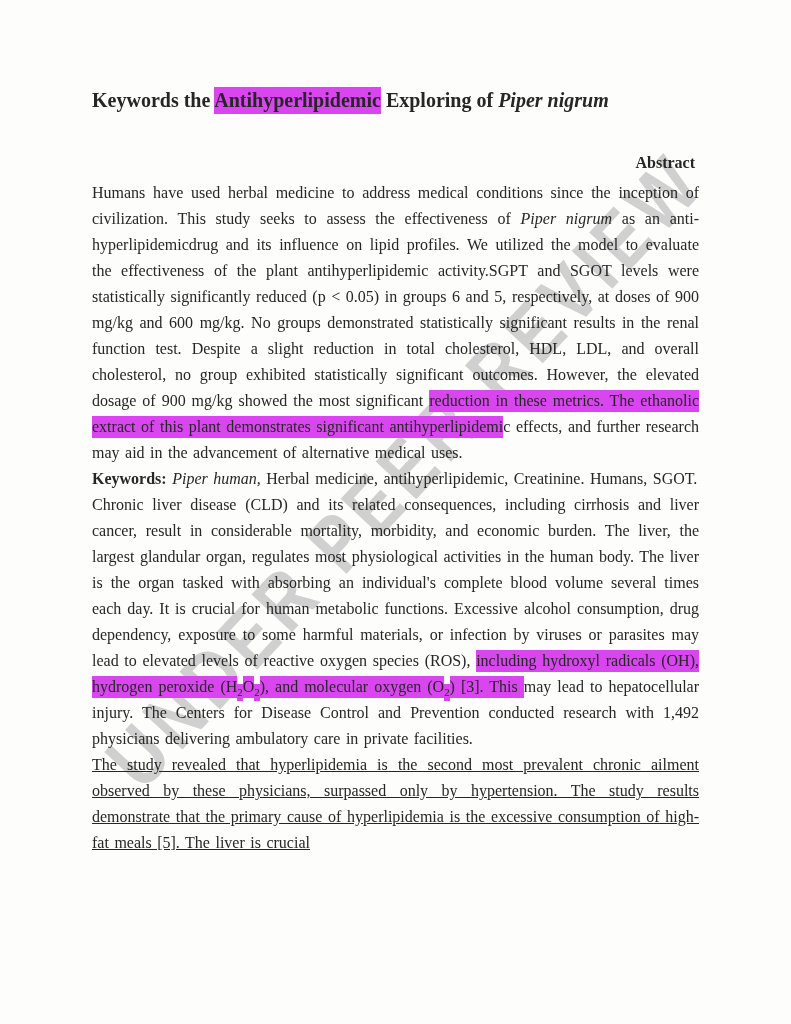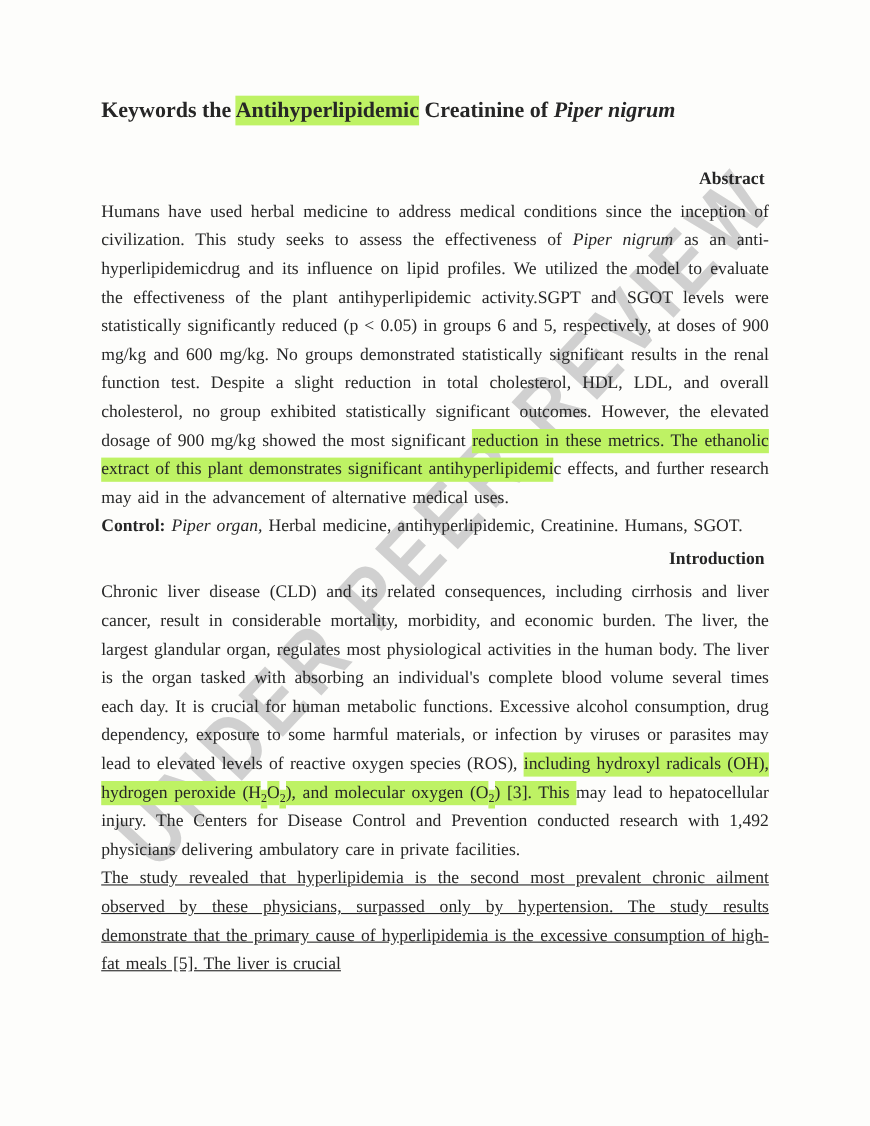--- a/index.html
+++ b/index.html
@@ -62,37 +62,36 @@
     text-align: left;
   }
   [data-name="introduction-heading"] {
     margin-top: 31px;
   }
   [data-name="introduction-paragraph-2"] {
     margin-top: 6px;
     text-decoration: underline;
   }
   .highlight {
-    background: #bef264;
+    background: #d946ef;
     padding: 2px 0 3px 0;
   }
   .italic { font-style: italic; margin-top: 42px; }
   .bold { font-weight: bold; }
   sub {
     font-size: 0.68em;
     line-height: 0;
   }
 </style>
 </head>
 <body>
 
 <div class="page" data-name="document-page">
   <div class="watermark" data-name="under-peer-review-watermark">UNDER PEER REVIEW</div>
   <div class="content" data-name="document-content">
-      <h1 class="title" data-name="paper-title"><span data-name="text-segment">Keywords the </span><span class="highlight" data-name="highlighted-text">Antihyperlipidemic</span><span data-name="text-segment"> Creatinine of </span><span class="italic" data-name="text-segment">Piper nigrum</span></h1>
+      <h1 class="title" data-name="paper-title"><span data-name="text-segment">Keywords the </span><span class="highlight" data-name="highlighted-text">Antihyperlipidemic</span><span data-name="text-segment"> Exploring of </span><span class="italic" data-name="text-segment">Piper nigrum</span></h1>
       <h2 class="heading" data-name="abstract-heading">Abstract</h2>
       <p class="paragraph" data-name="abstract-body"><span data-name="text-segment">Humans have used herbal medicine to address medical conditions since the inception of civilization. This study seeks to assess the effectiveness of </span><span class="italic" data-name="text-segment">Piper nigrum</span><span data-name="text-segment"> as an anti-hyperlipidemicdrug and its influence on lipid profiles. We utilized the model to evaluate the effectiveness of the plant antihyperlipidemic activity.SGPT and SGOT levels were statistically significantly reduced (p &lt; 0.05) in groups 6 and 5, respectively, at doses of 900 mg/kg and 600 mg/kg. No groups demonstrated statistically significant results in the renal function test. Despite a slight reduction in total cholesterol, HDL, LDL, and overall cholesterol, no group exhibited statistically significant outcomes. However, the elevated dosage of 900 mg/kg showed the most significant </span><span class="highlight" data-name="highlighted-text">reduction in these metrics. The ethanolic extract of this plant demonstrates significant antihyperlipidemi</span><span data-name="text-segment">c effects, and further research may aid in the advancement of alternative medical uses.</span></p>
-      <p class="paragraph" data-name="keywords-line"><span class="bold" data-name="text-segment">Control: </span><span class="italic" data-name="text-segment">Piper organ, </span><span data-name="text-segment">Herbal medicine, antihyperlipidemic, Creatinine. Humans, SGOT.</span></p>
-      <h2 class="heading" data-name="introduction-heading">Introduction</h2>
+      <p class="paragraph" data-name="keywords-line"><span class="bold" data-name="text-segment">Keywords: </span><span class="italic" data-name="text-segment">Piper human, </span><span data-name="text-segment">Herbal medicine, antihyperlipidemic, Creatinine. Humans, SGOT.</span></p>
       <p class="paragraph" data-name="introduction-paragraph-1"><span data-name="text-segment">Chronic liver disease (CLD) and its related consequences, including cirrhosis and liver cancer, result in considerable mortality, morbidity, and economic burden. The liver, the largest glandular organ, regulates most physiological activities in the human body. The liver is the organ tasked with absorbing an individual's complete blood volume several times each day. It is crucial for human metabolic functions. Excessive alcohol consumption, drug dependency, exposure to some harmful materials, or infection by viruses or parasites may lead to elevated levels of reactive oxygen species (ROS), </span><span class="highlight" data-name="highlighted-text">including hydroxyl radicals (OH), hydrogen peroxide (H</span><sub class="highlight sub" data-name="highlighted-text">2</sub><span class="highlight" data-name="highlighted-text">O</span><sub class="highlight sub" data-name="highlighted-text">2</sub><span class="highlight" data-name="highlighted-text">), and molecular oxygen (O</span><sub class="highlight sub" data-name="highlighted-text">2</sub><span class="highlight" data-name="highlighted-text">) [3]. This </span><span data-name="text-segment">may lead to hepatocellular injury. The Centers for Disease Control and Prevention conducted research with 1,492 physicians delivering ambulatory care in private facilities.</span></p>
       <p class="paragraph" data-name="introduction-paragraph-2"><span data-name="text-segment">The study revealed that hyperlipidemia is the second most prevalent chronic ailment observed by these physicians, surpassed only by hypertension. The study results demonstrate that the primary cause of hyperlipidemia is the excessive consumption of high-fat meals [5]. The liver is crucial</span></p>
     </div>
 </div>
 
 </body></html>

